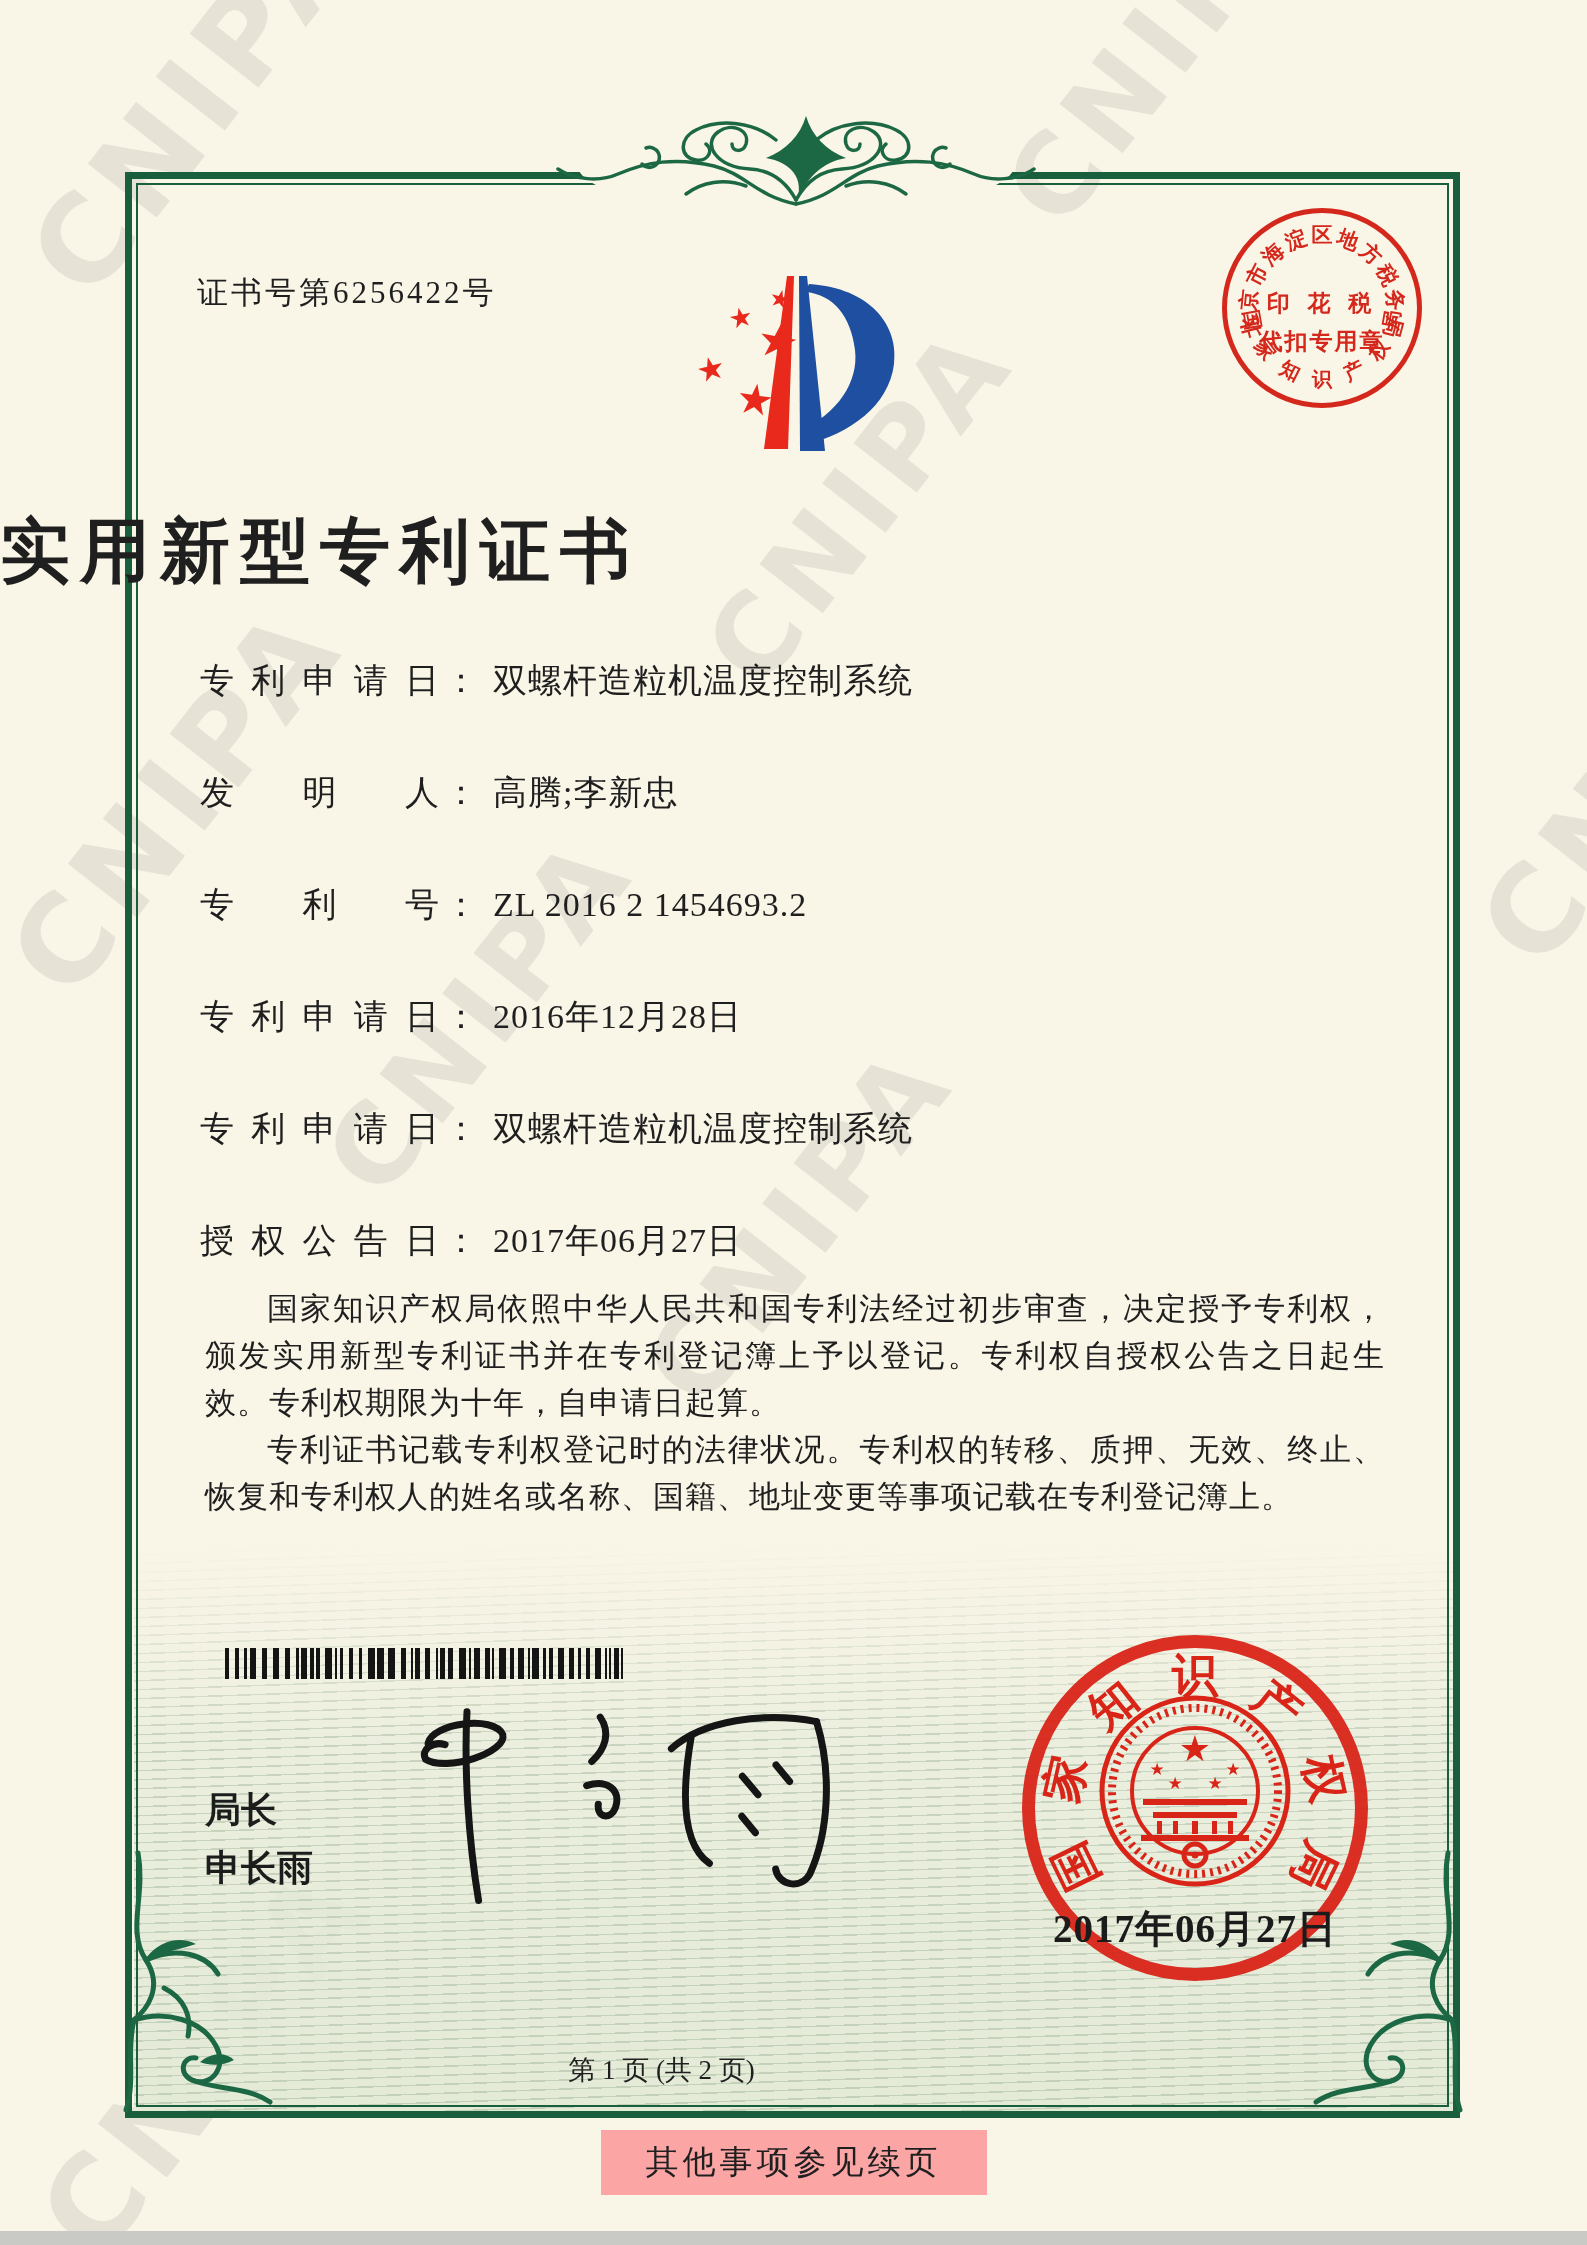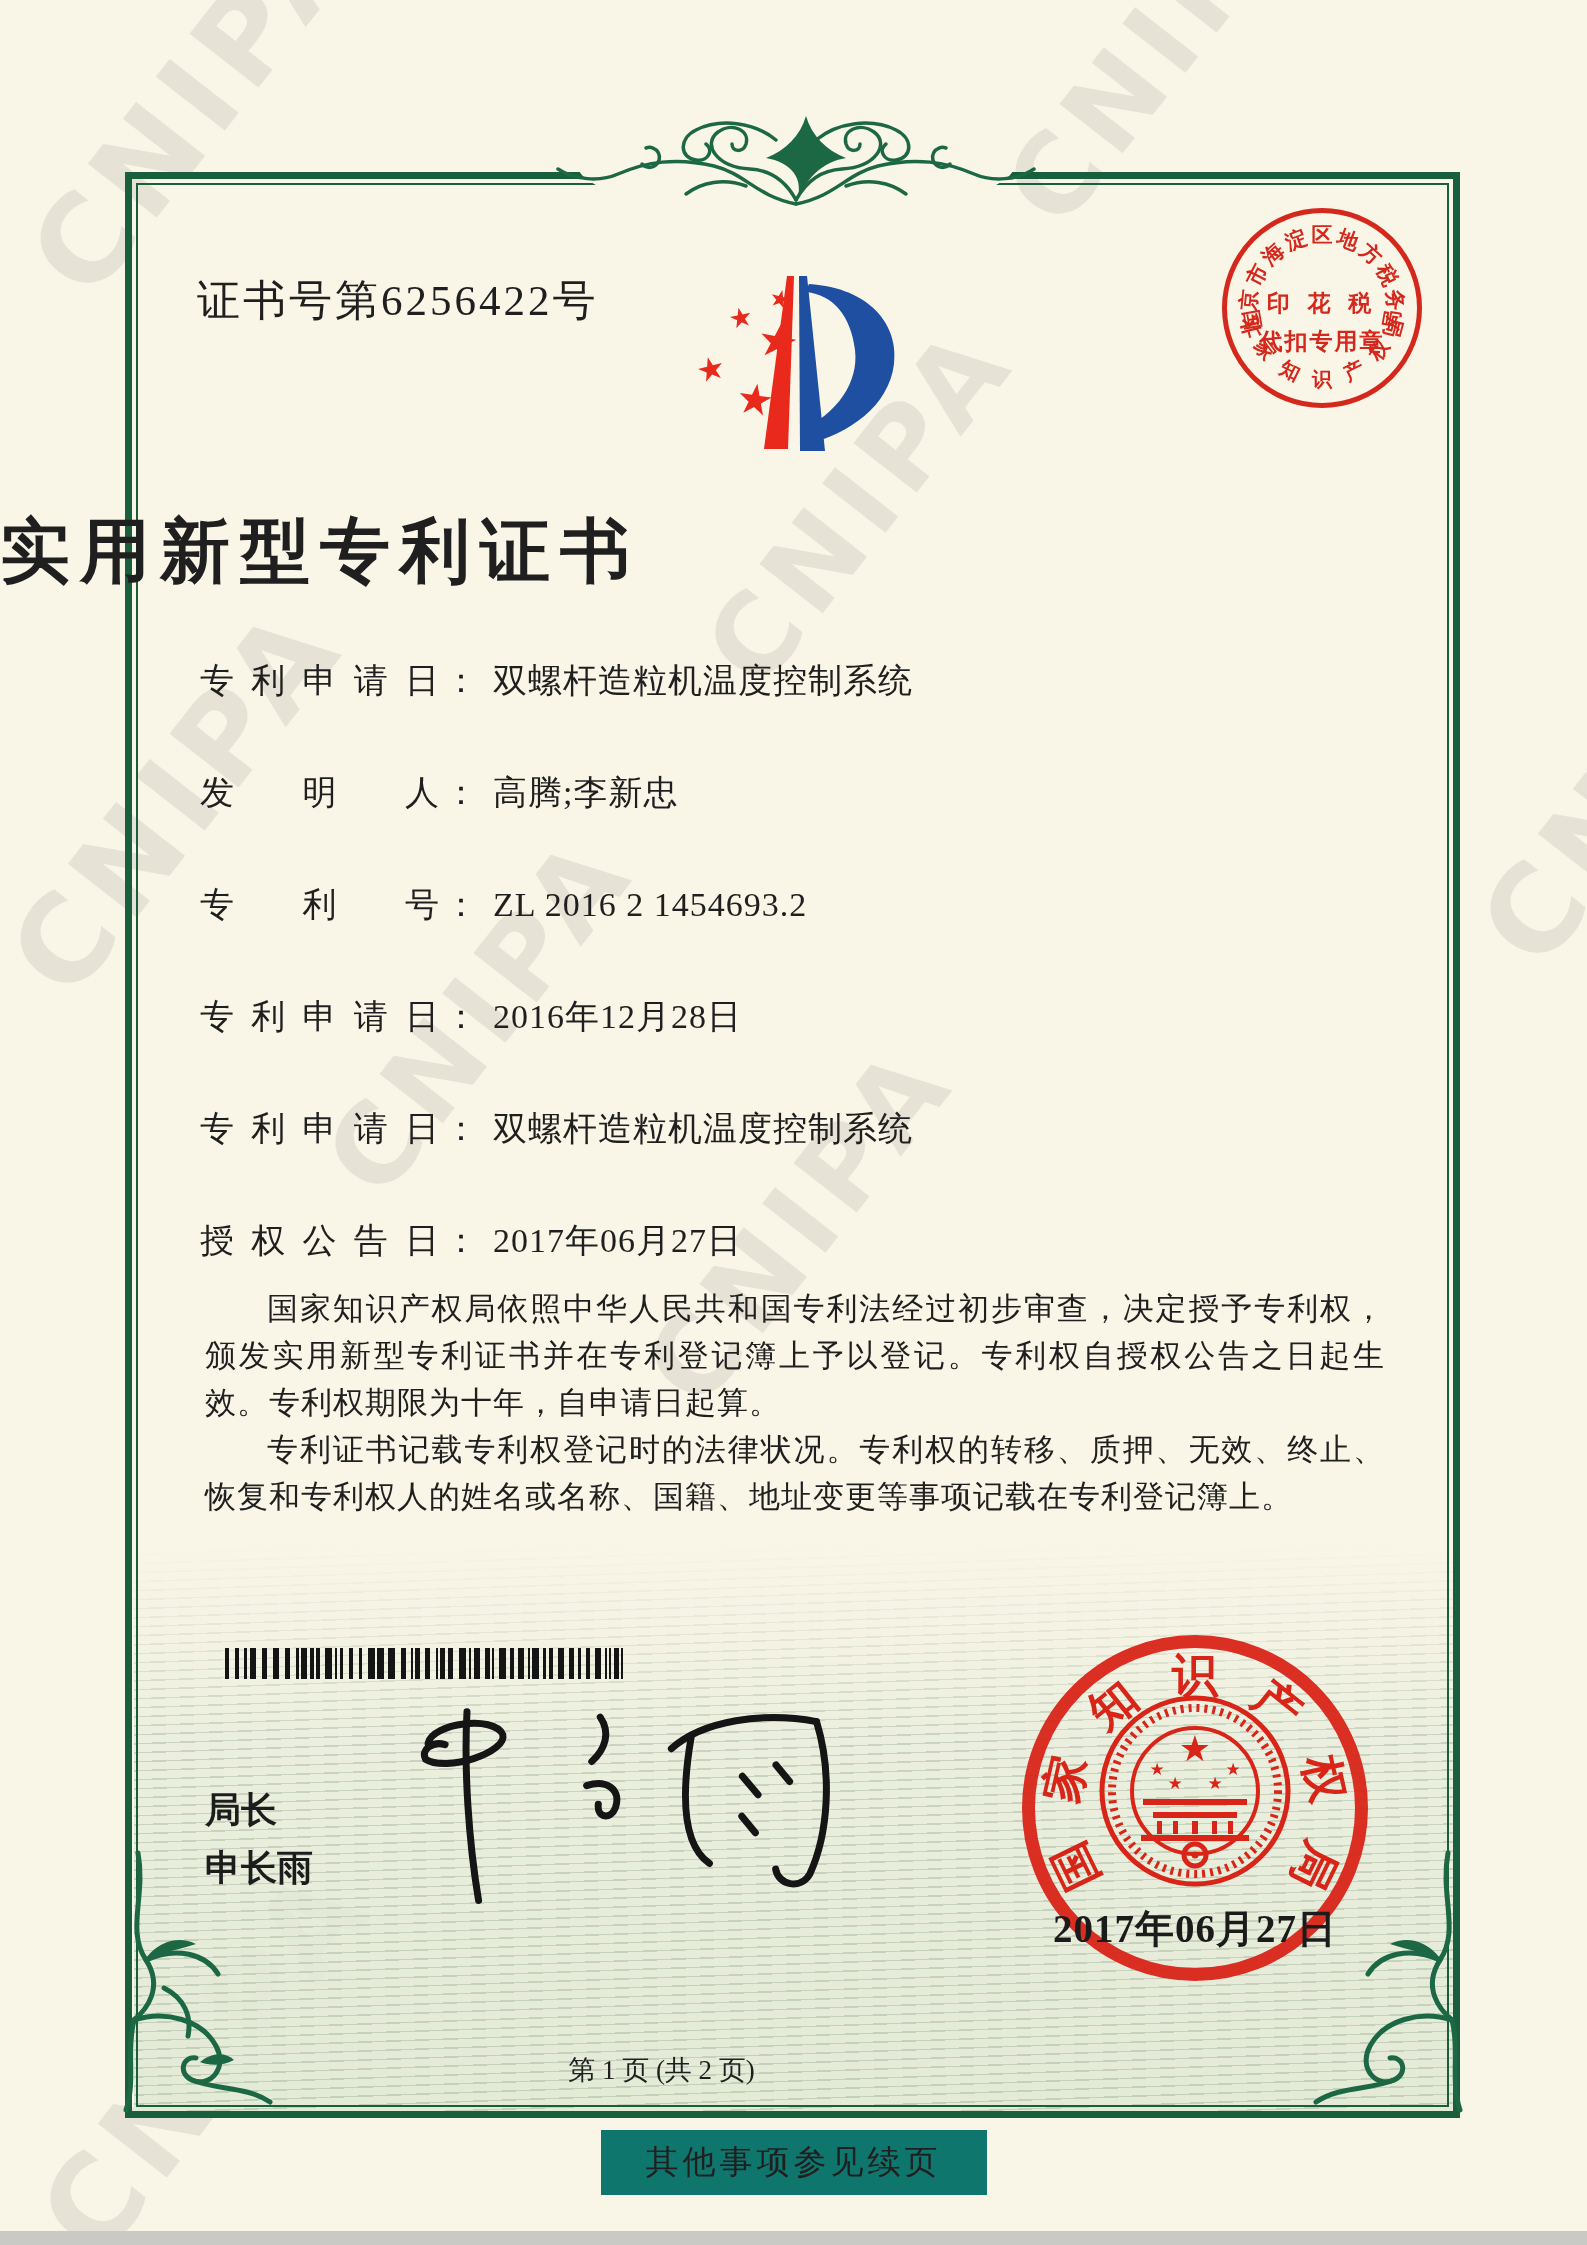--- a/index.html
+++ b/index.html
@@ -24,21 +24,21 @@
   .waves{
     position:absolute; left:134px; top:1545px; width:1321px; height:566px; z-index:2;
     background-image:
       linear-gradient(180deg, #f9f5e7 0%, rgba(249,245,231,0) 34%),
       repeating-linear-gradient(178deg, rgba(120,150,120,0.30) 0 1.5px, rgba(0,0,0,0) 1.5px 9px),
       linear-gradient(180deg, rgba(233,238,223,0.55) 0%, #e3ead6 100%);
   }
   .top-ornament{ position:absolute; left:516px; top:98px; z-index:4; }
   .corner-flourish{ position:absolute; z-index:4; }
   
-  .cert-no{ position:absolute; left:197px; top:272px; font-size:43px; letter-spacing:3px; z-index:5; }
+  .cert-no{ position:absolute; left:197px; top:272px; font-size:31px; letter-spacing:3px; z-index:5; }
   .logo{ position:absolute; left:683px; top:262px; z-index:5; }
   .tax-stamp{
     position:absolute; left:1222px; top:208px; width:200px; height:200px; z-index:5;
     color:#d4281c; font-weight:bold;
   }
   .tax-stamp .ring{ position:absolute; inset:0; border:5px solid #d4281c; border-radius:50%; }
   .ring-char{ position:absolute; transform-origin:center; }
   .stamp-center{ position:absolute; left:0; width:100%; text-align:center; }
   .title{
     position:absolute; left:0; top:505px; width:1587px; text-align:left;
@@ -64,21 +64,21 @@
   .seal{ position:absolute; left:1020px; top:1633px; width:350px; height:350px; z-index:6; color:#d92418; font-weight:bold; }
   .seal .ring{ position:absolute; inset:2px; border:13px solid #d92418; border-radius:50%; opacity:0.95; }
   .seal-emblem{ position:absolute; left:75px; top:58px; }
   .seal-date{
     position:absolute; left:1020px; top:1902px; width:350px; text-align:center; z-index:7;
     font-size:39px; font-weight:bold; color:#1b1b1b; letter-spacing:1px;
   }
   .page-footer{ position:absolute; left:0; top:2052px; width:1323px; text-align:center; font-size:27px; z-index:5; }
   .continuation{
     position:absolute; left:50%; top:2130px; transform:translateX(-50%); z-index:5;
-    background:#0f766e; padding:10px 45px; font-size:33px; letter-spacing:4px; white-space:nowrap;
+    background:#fca5a5; padding:10px 45px; font-size:33px; letter-spacing:4px; white-space:nowrap;
   }
   .bottom-strip{ position:absolute; left:0; bottom:0; width:100%; height:14px; background:#c9c9c5; z-index:8; }
 </style>
 </head>
 <body>
 
 <div class="page">
 
   <span class="wm" style="left:-30px;top:30px;font-size:120px">CNIPA</span>
   <span class="wm" style="left:950px;top:-20px;font-size:110px">CNIPA</span>

